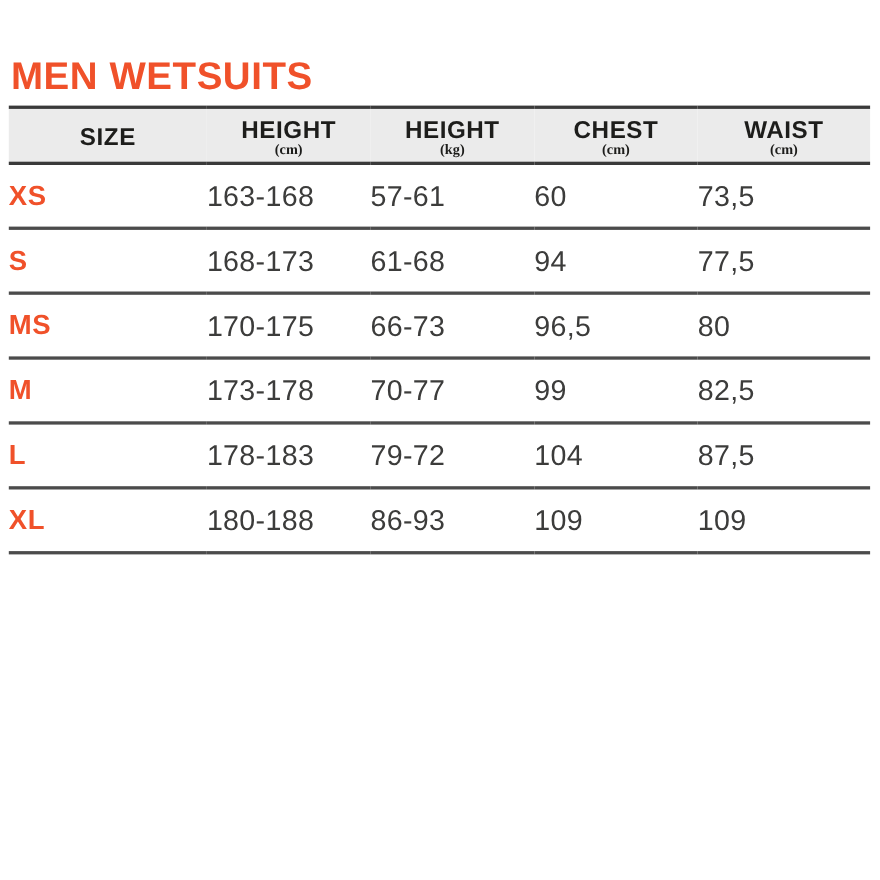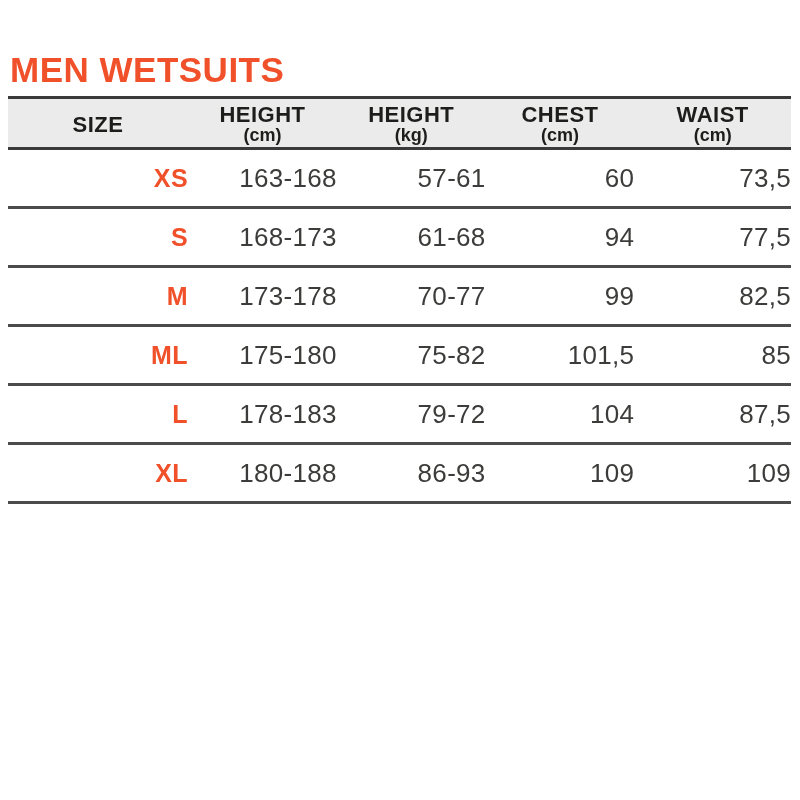--- a/index.html
+++ b/index.html
@@ -46,30 +46,31 @@
     display: block;
     font-size: 22px;
     font-weight: 700;
     letter-spacing: 0.5px;
     line-height: 1.05;
     color: var(--header-text, #1D1D1B);
     margin-top: 3px;
   }
   thead .unit {
     display: block;
-    font-size: 18px;
+    font-size: 13px;
     font-weight: 700;
     line-height: 1.1;
     color: var(--header-text, #1D1D1B);
+    font-family: Liberation Serif, serif;
   }
   tbody td {
     height: 56px;
     padding: 0;
     border-bottom: 3px solid var(--line, #4B4B4B);
-    text-align: right;
+    text-align: left;
     vertical-align: middle;
     font-size: 26px;
     letter-spacing: 0.3px;
     color: var(--text, #3C3C3B);
   }
   tbody td.size-cell {
     color: var(--accent, #F0512A);
     font-weight: 700;
     font-size: 25px;
     letter-spacing: 0.5px;
@@ -123,32 +124,32 @@
         <td>73,5</td>
       </tr>
       <tr>
         <td class="size-cell">S</td>
         <td>168-173</td>
         <td>61-68</td>
         <td>94</td>
         <td>77,5</td>
       </tr>
       <tr>
+        <td class="size-cell">MS</td>
+        <td>170-175</td>
+        <td>66-73</td>
+        <td>96,5</td>
+        <td>80</td>
+      </tr>
+      <tr>
         <td class="size-cell">M</td>
         <td>173-178</td>
         <td>70-77</td>
         <td>99</td>
         <td>82,5</td>
-      </tr>
-      <tr>
-        <td class="size-cell">ML</td>
-        <td>175-180</td>
-        <td>75-82</td>
-        <td>101,5</td>
-        <td>85</td>
       </tr>
       <tr>
         <td class="size-cell">L</td>
         <td>178-183</td>
         <td>79-72</td>
         <td>104</td>
         <td>87,5</td>
       </tr>
       <tr>
         <td class="size-cell">XL</td>

